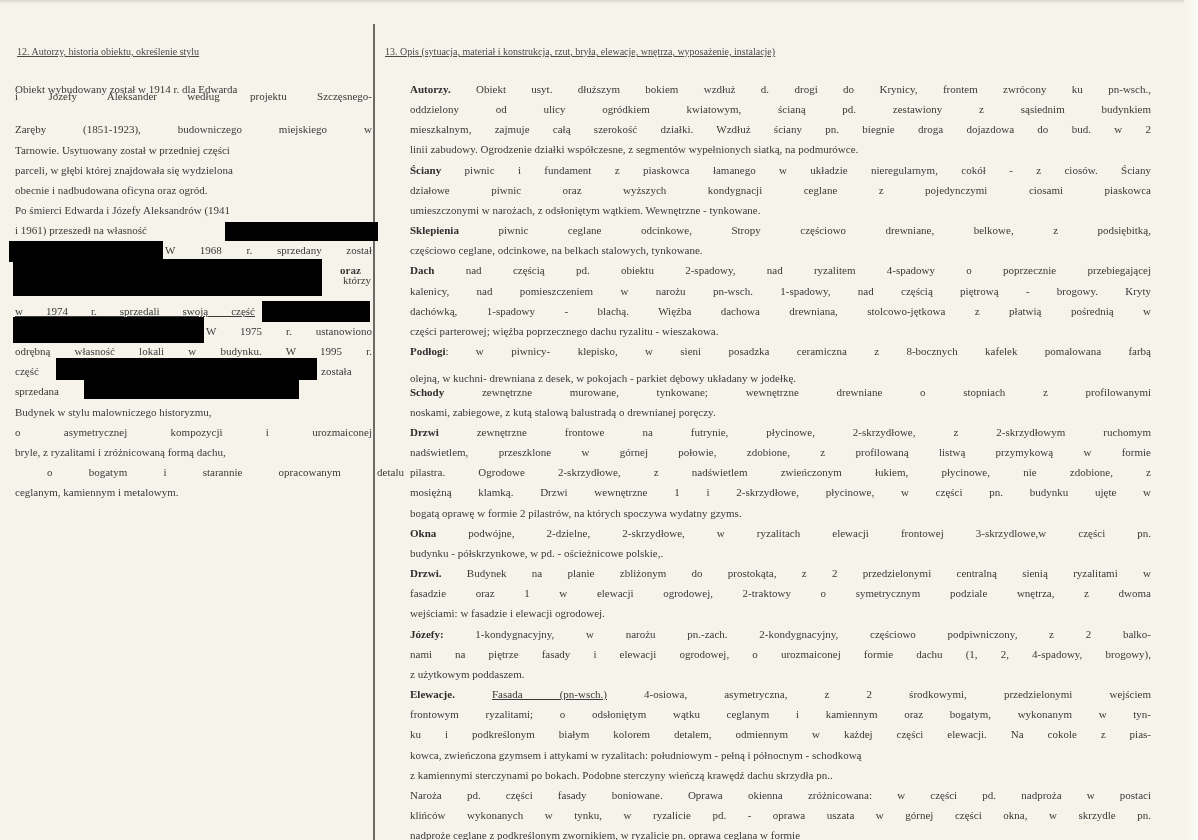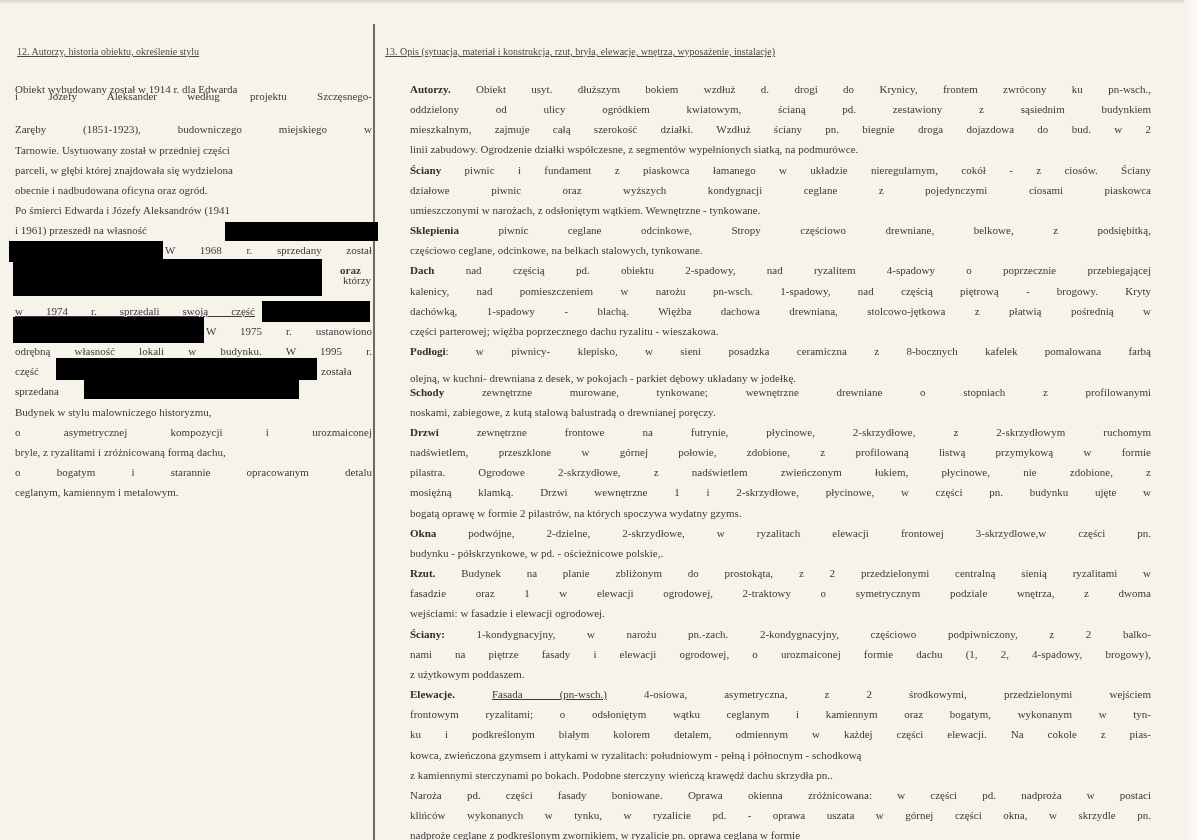--- a/index.html
+++ b/index.html
@@ -62,21 +62,21 @@
   <div class="line" style="top:270px;left:323px;margin-left:20px;">którzy</div>
   <div class="line just ul-line" style="top:301px;width:240px;">w 1974 r. sprzedali swoją część</div>
   <div class="line just" style="top:321px;left:206px;width:166px;">W 1975 r. ustanowiono</div>
   <div class="line just" style="top:341px;width:357px;">odrębną własność lokali w budynku. W 1995 r.</div>
   <div class="line" style="top:361px;">część</div>
   <div class="line" style="top:361px;left:321px;">została</div>
   <div class="line" style="top:381px;">sprzedana</div>
   <div class="line" style="top:402px;">Budynek w stylu malowniczego historyzmu,</div>
   <div class="line just" style="top:422px;width:357px;">o asymetrycznej kompozycji i urozmaiconej</div>
   <div class="line" style="top:442px;">bryle, z ryzalitami i zróżnicowaną formą dachu,</div>
-  <div class="line just" style="top:462px;width:357px;">o bogatym i starannie opracowanym detalu</div>
+  <div class="line just" style="top:462px;width:357px;margin-left:32px;">o bogatym i starannie opracowanym detalu</div>
   <div class="line" style="top:482px;">ceglanym, kamiennym i metalowym.</div>
 
   <div class="redact" style="left:225px;top:222px;width:153px;height:19px;"></div>
   <div class="redact" style="left:9px;top:241px;width:154px;height:21px;"></div>
   <div class="redact" style="left:13px;top:259px;width:309px;height:37px;"></div>
   <div class="redact" style="left:262px;top:301px;width:108px;height:21px;"></div>
   <div class="redact" style="left:13px;top:317px;width:191px;height:26px;"></div>
   <div class="redact" style="left:56px;top:358px;width:261px;height:22px;"></div>
   <div class="redact" style="left:84px;top:379px;width:215px;height:20px;"></div>
 </div>
@@ -99,24 +99,24 @@
   <div class="line" style="top:368px;font-family:Liberation Serif, serif;">olejną, w kuchni- drewniana z desek, w pokojach - parkiet dębowy układany w jodełkę.</div>
   <div class="line just" style="top:382px;width:741px;"><span class="b">Schody</span><span> zewnętrzne murowane, tynkowane; wewnętrzne drewniane o stopniach z profilowanymi</span></div>
   <div class="line" style="top:402px;">noskami, zabiegowe, z kutą stalową balustradą o drewnianej poręczy.</div>
   <div class="line just" style="top:422px;width:741px;"><span class="b">Drzwi</span><span> zewnętrzne frontowe na futrynie, płycinowe, 2-skrzydłowe, z 2-skrzydłowym ruchomym</span></div>
   <div class="line just" style="top:442px;width:741px;">nadświetlem, przeszklone w górnej połowie, zdobione, z profilowaną listwą przymykową w formie</div>
   <div class="line just" style="top:462px;width:741px;">pilastra. Ogrodowe 2-skrzydłowe, z nadświetlem zwieńczonym łukiem, płycinowe, nie zdobione, z</div>
   <div class="line just" style="top:482px;width:741px;">mosiężną klamką. Drzwi wewnętrzne 1 i 2-skrzydłowe, płycinowe, w części pn. budynku ujęte w</div>
   <div class="line" style="top:503px;">bogatą oprawę w formie 2 pilastrów, na których spoczywa wydatny gzyms.</div>
   <div class="line just" style="top:523px;width:741px;"><span class="b">Okna</span><span> podwójne, 2-dzielne, 2-skrzydłowe, w ryzalitach elewacji frontowej 3-skrzydlowe,w części pn.</span></div>
   <div class="line" style="top:543px;">budynku -  półskrzynkowe, w pd. - ościeżnicowe polskie,.</div>
-  <div class="line just" style="top:563px;width:741px;"><span class="b">Rzut.</span><span> Budynek na planie zbliżonym do prostokąta, z 2 przedzielonymi centralną sienią ryzalitami w</span></div>
+  <div class="line just" style="top:563px;width:741px;"><span class="b">Drzwi.</span><span> Budynek na planie zbliżonym do prostokąta, z 2 przedzielonymi centralną sienią ryzalitami w</span></div>
   <div class="line just" style="top:583px;width:741px;">fasadzie oraz 1 w elewacji ogrodowej, 2-traktowy o symetrycznym podziale wnętrza, z dwoma</div>
   <div class="line" style="top:603px;">wejściami: w fasadzie i elewacji ogrodowej.</div>
-  <div class="line just" style="top:624px;width:741px;"><span class="b">Ściany:</span><span> 1-kondygnacyjny, w narożu pn.-zach. 2-kondygnacyjny, częściowo podpiwniczony, z 2 balko-</span></div>
+  <div class="line just" style="top:624px;width:741px;"><span class="b">Józefy:</span><span> 1-kondygnacyjny, w narożu pn.-zach. 2-kondygnacyjny, częściowo podpiwniczony, z 2 balko-</span></div>
   <div class="line just" style="top:644px;width:741px;">nami na piętrze fasady i elewacji ogrodowej, o urozmaiconej formie dachu (1, 2, 4-spadowy, brogowy),</div>
   <div class="line" style="top:664px;">z użytkowym poddaszem.</div>
   <div class="line just" style="top:684px;width:741px;"><span class="b">Elewacje.</span>&nbsp;<span class="u">Fasada (pn-wsch.)</span><span> 4-osiowa, asymetryczna, z 2 środkowymi, przedzielonymi wejściem</span></div>
   <div class="line just" style="top:704px;width:741px;">frontowym ryzalitami; o odsłoniętym wątku ceglanym i kamiennym oraz bogatym, wykonanym w tyn-</div>
   <div class="line just" style="top:724px;width:741px;">ku i podkreślonym białym kolorem detalem, odmiennym w każdej części elewacji. Na cokole z pias-</div>
   <div class="line" style="top:745px;">kowca, zwieńczona gzymsem i attykami w ryzalitach: południowym - pełną i północnym - schodkową</div>
   <div class="line" style="top:765px;">z kamiennymi sterczynami po bokach. Podobne sterczyny wieńczą krawędź dachu skrzydła pn..</div>
   <div class="line just" style="top:785px;width:741px;">Naroża pd. części fasady boniowane. Oprawa okienna zróżnicowana: w części pd. nadproża w postaci</div>
   <div class="line just" style="top:805px;width:741px;">klińców wykonanych w tynku, w ryzalicie pd. - oprawa uszata w górnej części okna, w skrzydle pn.</div>
   <div class="line" style="top:825px;">nadproże ceglane z podkreślonym zwornikiem, w ryzalicie pn. oprawa ceglana w formie</div>

